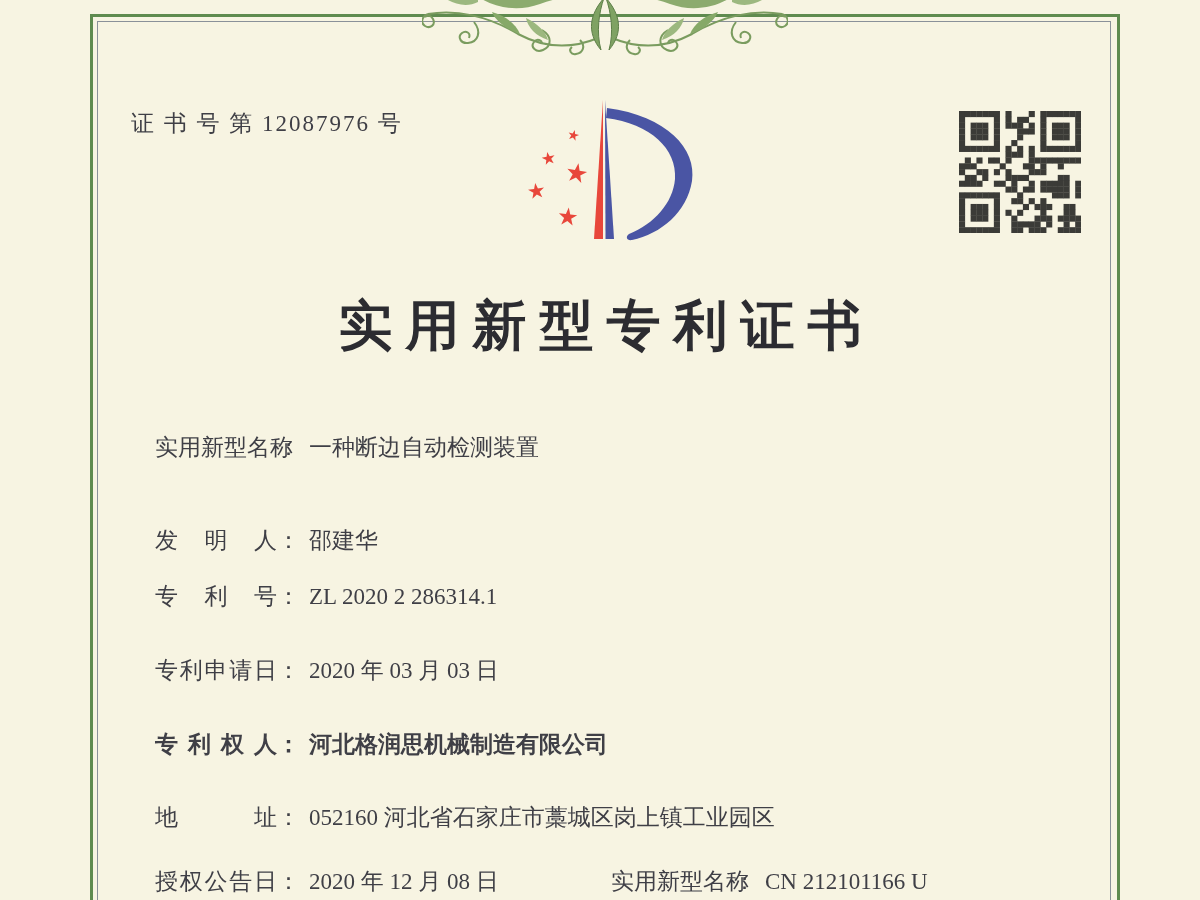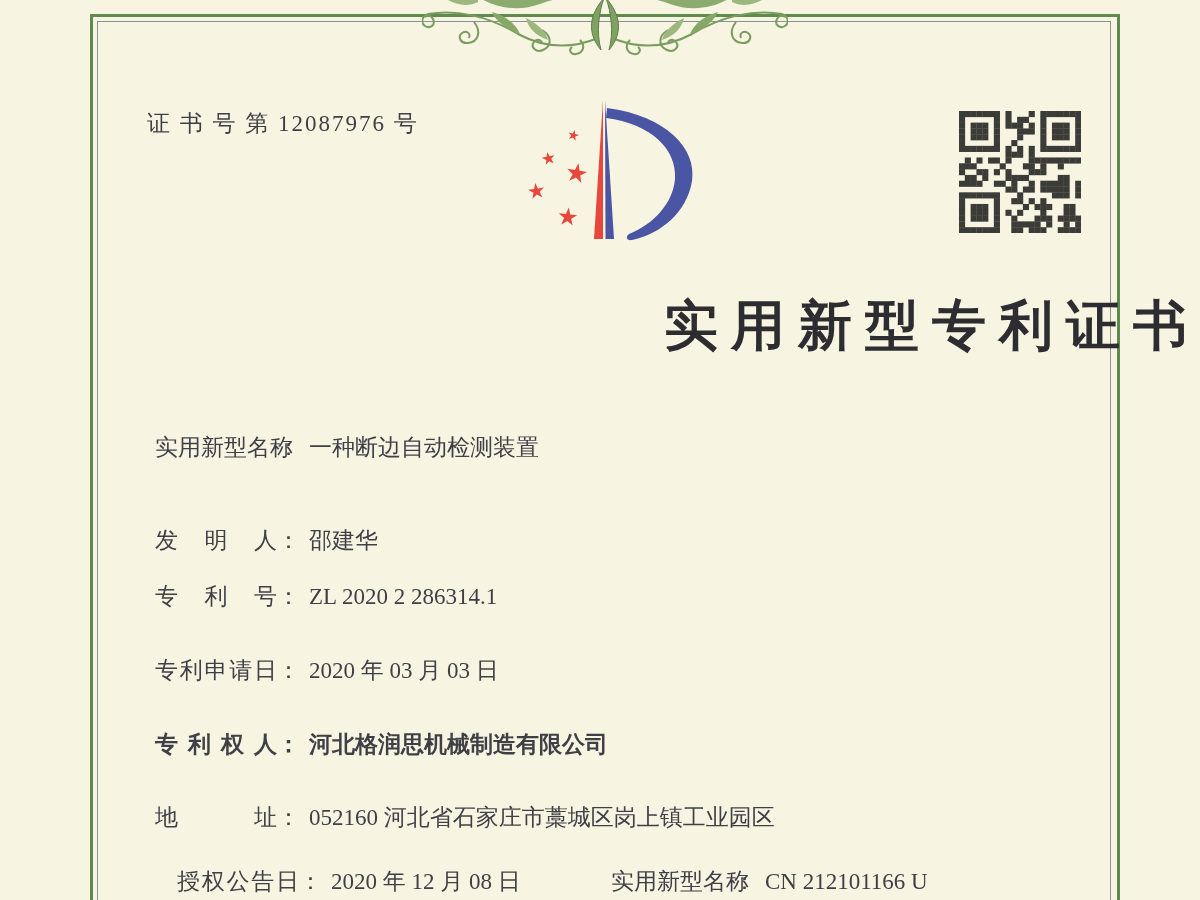--- a/index.html
+++ b/index.html
@@ -22,54 +22,54 @@
     position:absolute;left:97px;top:21px;width:1012px;height:940px;
     border:1px solid #8a9199;
   }
   
   .ornament{
     position:absolute;left:422px;top:-4px;width:366px;height:62px;
   }
   
   .cert-no{
     position:absolute;left:131px;top:108px;
-    font-size:23px;color:#3f3f46;letter-spacing:2px;margin-left:16px;
+    font-size:23px;color:#3f3f46;letter-spacing:2px;
   }
   
   .logo{position:absolute;left:515px;top:95px;width:190px;height:152px;}
   .logo .star{position:absolute;color:#e8473b;line-height:1;}
   .star.s1{left:52px;top:34px;font-size:14px;transform:rotate(14deg);}
   .star.s2{left:26px;top:55px;font-size:17px;transform:rotate(-12deg);}
   .star.s3{left:50px;top:66px;font-size:26px;transform:rotate(10deg);}
   .star.s4{left:12px;top:86px;font-size:21px;transform:rotate(-8deg);}
   .star.s5{left:42px;top:110px;font-size:24px;transform:rotate(6deg);}
   .logo svg{position:absolute;left:0;top:0;}
   
   .qr{position:absolute;left:959px;top:111px;width:122px;height:122px;}
   
   .title{
     position:absolute;left:0;top:290px;width:1200px;
-    text-align:right;font-size:54px;font-weight:700;
+    text-align:center;font-size:54px;font-weight:700;
     letter-spacing:13px;text-indent:13px;color:#2c2c31;
   }
   
   .row{
     position:absolute;left:155px;
     font-size:23px;color:#3f3f46;white-space:nowrap;
   }
   .row .lbl{
     display:inline-block;width:122px;
     text-align:justify;text-align-last:justify;
     vertical-align:bottom;
   }
   .row .colon{display:inline-block;}
   .row .val{display:inline-block;margin-left:9px;text-align:right;}
   .r1{top:432px;} .r2{top:525px;} .r3{top:581px;}
   .r4{top:655px;} .r5{top:729px;font-weight:bold;} .r6{top:802px;}
-  .r7a{top:866px;margin-left:22px;}
+  .r7a{top:866px;}
   .r7b{top:866px;left:611px;}
 </style>
 </head>
 <body>
 
 <div class="page">
 
   <div class="frame-outer"></div>
   <div class="frame-inner"></div>
 

